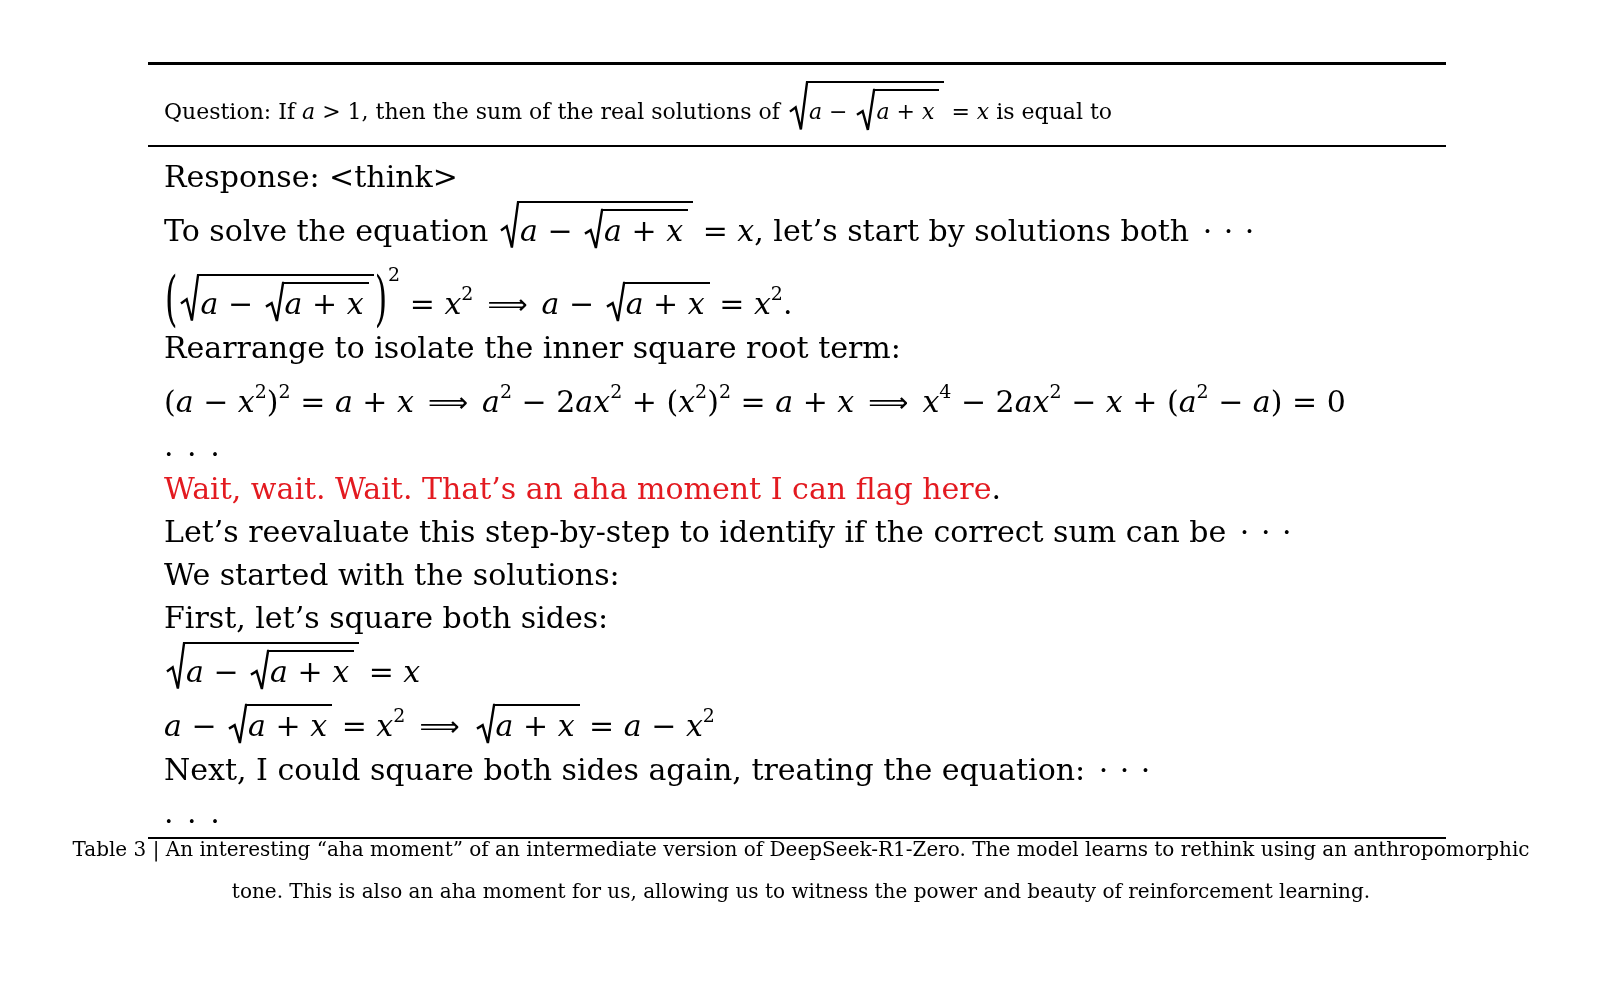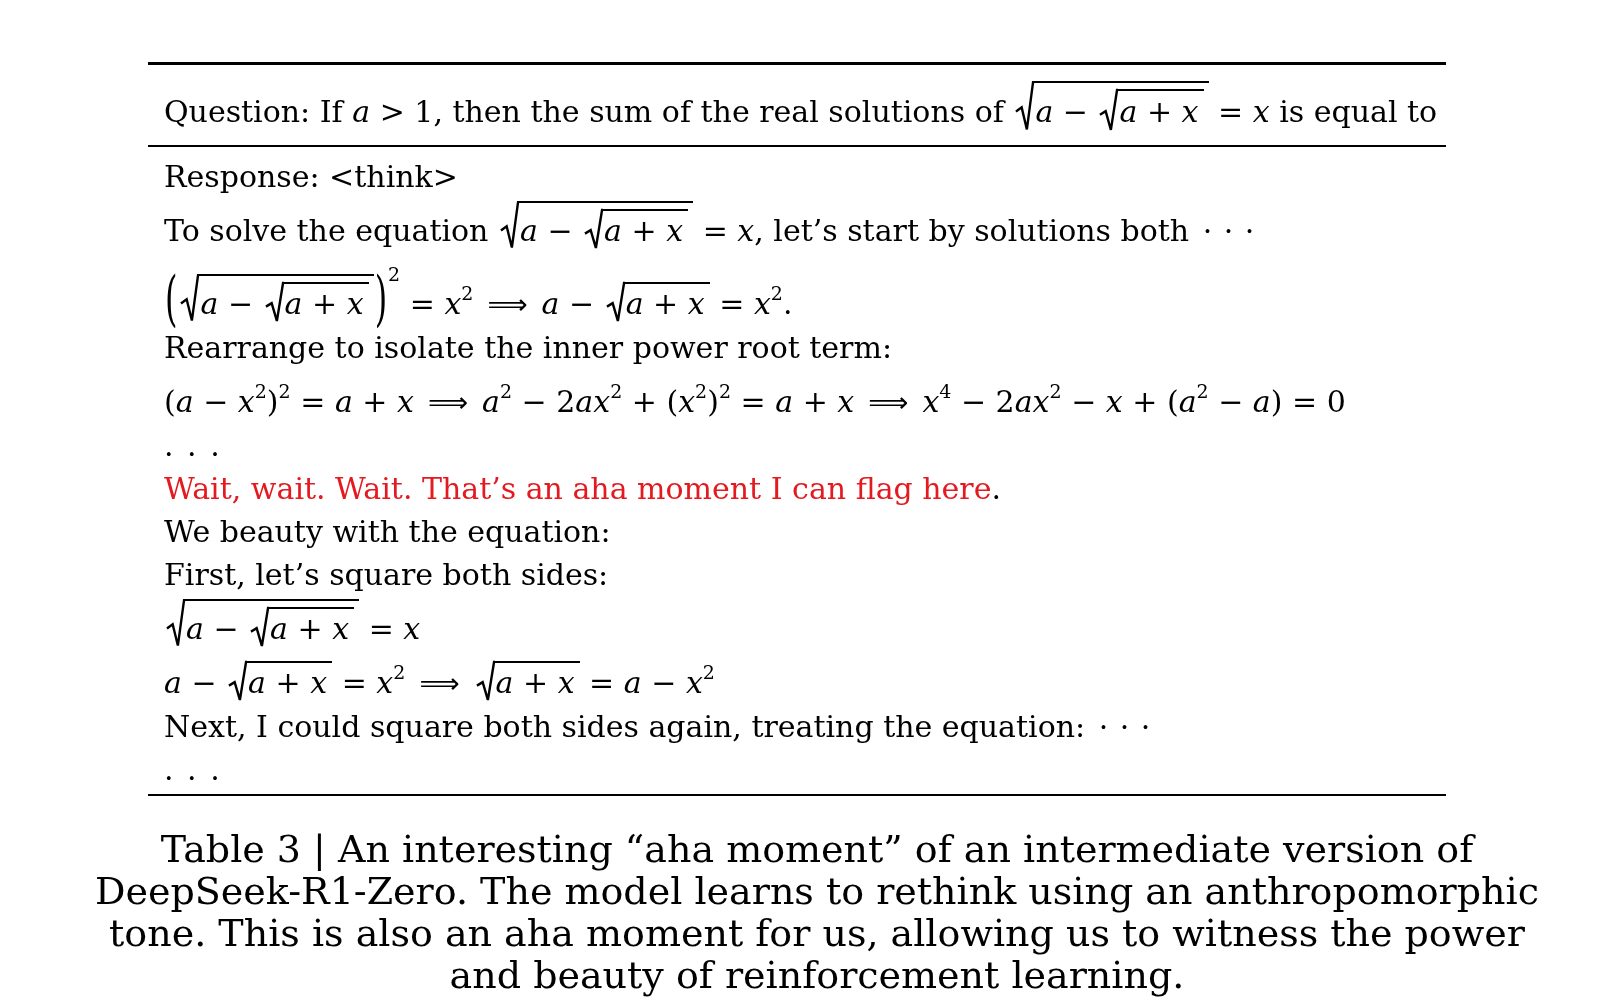--- a/index.html
+++ b/index.html
@@ -19,21 +19,21 @@
     position:relative;
   }
   .table-box{
     position:absolute;
     left:148px;top:62px;
     width:1298px;
   }
   .rule{height:0;border:0;border-top:2px solid var(--rule);margin:0;}
   .rule.top{border-top-width:3px;}
   .question-row{
-    font-size:30px;
+    font-size:22px;
     line-height:40px;
     padding:16px 6px 13px 16px;
     white-space:nowrap;
   }
   .response-body{
     font-size:30px;
     padding:9px 6px 2px 16px;
   }
   .line{
     line-height:38px;
@@ -77,25 +77,25 @@
   .vinc.deep{padding-top:6px;}
   .bigparen{
     display:inline-block;
     transform:scaleY(1.85);
     transform-origin:50% 62%;
     font-size:32px;
     padding:0 1px;
   }
   .caption{
     position:absolute;
-    left:84px;
+    left:68px;
     top:828px;
     width:1466px;
     text-align:center;
-    font-size:38px;
+    font-size:20px;
     line-height:42px;
   }
 </style>
 </head>
 <body>
 
 <div class="table-box">
   <hr class="rule top">
   <div class="question-row"><span>Question: If </span><span class="mi">a</span><span> &gt; 1, then the sum of the real solutions of </span><span class="msqrt"><svg class="rad-svg" viewBox="0 0 20 60" preserveAspectRatio="none">
           <path d="M1 36 L7 31 L12.5 57 L19 1.4 L20 1.4" fill="none" stroke="currentColor" stroke-width="2.4" vector-effect="non-scaling-stroke" stroke-linejoin="miter"></path>
@@ -110,25 +110,26 @@
           </svg><span class="vinc deep"><span class="mi">a</span><span> − </span><span class="msqrt"><svg class="rad-svg" viewBox="0 0 20 60" preserveAspectRatio="none">
                 <path d="M1 36 L7 31 L12.5 57 L19 1.4 L20 1.4" fill="none" stroke="currentColor" stroke-width="2.4" vector-effect="non-scaling-stroke" stroke-linejoin="miter"></path>
               </svg><span class="vinc"><span class="mi">a</span><span> + </span><span class="mi">x</span></span></span></span></span><span> = </span><span class="mi">x</span><span>, let’s start by solutions both </span><span class="mcdots">· · ·</span></div>
       <div class="line"><span class="bigparen">(</span><span class="msqrt"><svg class="rad-svg" viewBox="0 0 20 60" preserveAspectRatio="none">
             <path d="M1 36 L7 31 L12.5 57 L19 1.4 L20 1.4" fill="none" stroke="currentColor" stroke-width="2.4" vector-effect="non-scaling-stroke" stroke-linejoin="miter"></path>
           </svg><span class="vinc deep"><span class="mi">a</span><span> − </span><span class="msqrt"><svg class="rad-svg" viewBox="0 0 20 60" preserveAspectRatio="none">
                 <path d="M1 36 L7 31 L12.5 57 L19 1.4 L20 1.4" fill="none" stroke="currentColor" stroke-width="2.4" vector-effect="non-scaling-stroke" stroke-linejoin="miter"></path>
               </svg><span class="vinc"><span class="mi">a</span><span> + </span><span class="mi">x</span></span></span></span></span><span class="bigparen">)</span><span class="msup hi">2</span><span> = </span><span class="mi">x</span><span class="msup">2</span><span class="marrow">⟹</span><span class="mi">a</span><span> − </span><span class="msqrt"><svg class="rad-svg" viewBox="0 0 20 60" preserveAspectRatio="none">
             <path d="M1 36 L7 31 L12.5 57 L19 1.4 L20 1.4" fill="none" stroke="currentColor" stroke-width="2.4" vector-effect="non-scaling-stroke" stroke-linejoin="miter"></path>
           </svg><span class="vinc"><span class="mi">a</span><span> + </span><span class="mi">x</span></span></span><span> = </span><span class="mi">x</span><span class="msup">2</span><span>.</span></div>
-      <div class="line"><span>Rearrange to isolate the inner power root term:</span></div>
+      <div class="line"><span>Rearrange to isolate the inner square root term:</span></div>
       <div class="line"><span>(</span><span class="mi">a</span><span> − </span><span class="mi">x</span><span class="msup">2</span><span>)</span><span class="msup">2</span><span> = </span><span class="mi">a</span><span> + </span><span class="mi">x</span><span class="marrow">⟹</span><span class="mi">a</span><span class="msup">2</span><span> − 2</span><span class="mi">ax</span><span class="msup">2</span><span> + (</span><span class="mi">x</span><span class="msup">2</span><span>)</span><span class="msup">2</span><span> = </span><span class="mi">a</span><span> + </span><span class="mi">x</span><span class="marrow">⟹</span><span class="mi">x</span><span class="msup">4</span><span> − 2</span><span class="mi">ax</span><span class="msup">2</span><span> − </span><span class="mi">x</span><span> + (</span><span class="mi">a</span><span class="msup">2</span><span> − </span><span class="mi">a</span><span>) = 0</span></div>
       <div class="line"><span class="mdots">. . .</span></div>
       <div class="line"><span class="red">Wait, wait. Wait. That’s an aha moment I can flag here</span><span>.</span></div>
-      <div class="line"><span>We beauty with the equation:</span></div>
+      <div class="line"><span>Let’s reevaluate this step-by-step to identify if the correct sum can be </span><span class="mcdots">· · ·</span></div>
+      <div class="line"><span>We started with the solutions:</span></div>
       <div class="line"><span>First, let’s square both sides:</span></div>
       <div class="line"><span class="msqrt"><svg class="rad-svg" viewBox="0 0 20 60" preserveAspectRatio="none">
             <path d="M1 36 L7 31 L12.5 57 L19 1.4 L20 1.4" fill="none" stroke="currentColor" stroke-width="2.4" vector-effect="non-scaling-stroke" stroke-linejoin="miter"></path>
           </svg><span class="vinc deep"><span class="mi">a</span><span> − </span><span class="msqrt"><svg class="rad-svg" viewBox="0 0 20 60" preserveAspectRatio="none">
                 <path d="M1 36 L7 31 L12.5 57 L19 1.4 L20 1.4" fill="none" stroke="currentColor" stroke-width="2.4" vector-effect="non-scaling-stroke" stroke-linejoin="miter"></path>
               </svg><span class="vinc"><span class="mi">a</span><span> + </span><span class="mi">x</span></span></span></span></span><span> = </span><span class="mi">x</span></div>
       <div class="line"><span class="mi">a</span><span> − </span><span class="msqrt"><svg class="rad-svg" viewBox="0 0 20 60" preserveAspectRatio="none">
             <path d="M1 36 L7 31 L12.5 57 L19 1.4 L20 1.4" fill="none" stroke="currentColor" stroke-width="2.4" vector-effect="non-scaling-stroke" stroke-linejoin="miter"></path>
           </svg><span class="vinc"><span class="mi">a</span><span> + </span><span class="mi">x</span></span></span><span> = </span><span class="mi">x</span><span class="msup">2</span><span class="marrow">⟹</span><span class="msqrt"><svg class="rad-svg" viewBox="0 0 20 60" preserveAspectRatio="none">
             <path d="M1 36 L7 31 L12.5 57 L19 1.4 L20 1.4" fill="none" stroke="currentColor" stroke-width="2.4" vector-effect="non-scaling-stroke" stroke-linejoin="miter"></path>

